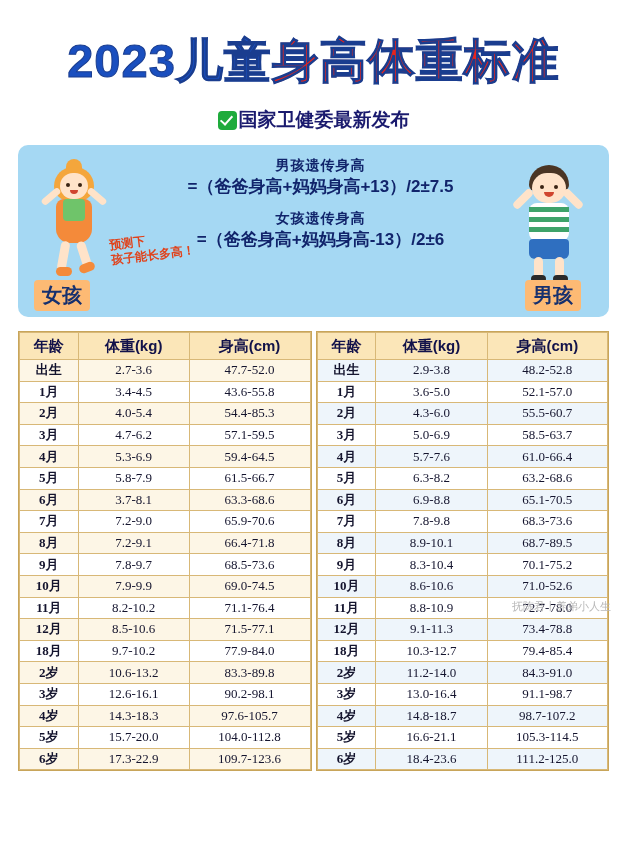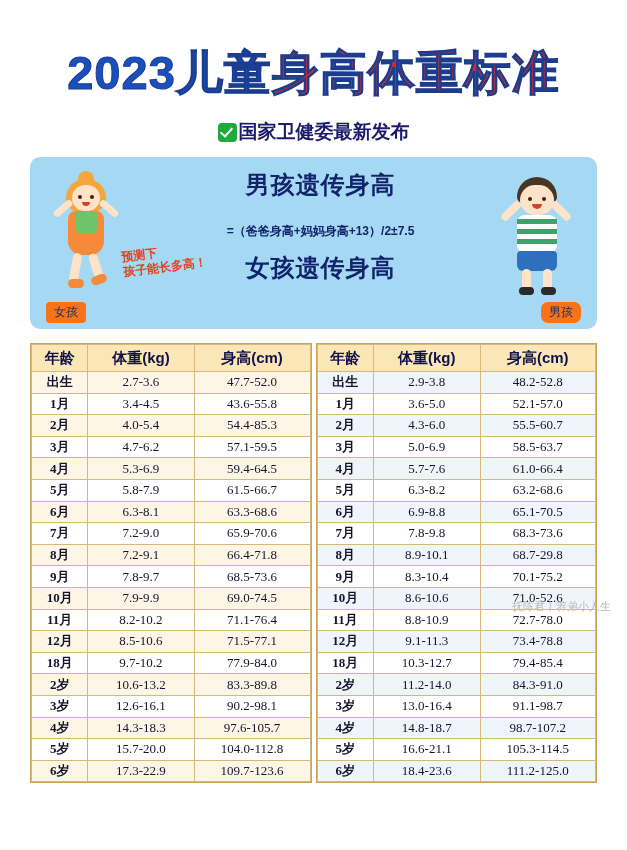--- a/index.html
+++ b/index.html
@@ -12,21 +12,21 @@
     background: #ffffff;
     font-family: "Liberation Sans", sans-serif;
     overflow: hidden;
   }
   .page {
     position: relative;
     width: 627px;
     height: 620px;
     background: #ffffff;
     box-sizing: border-box;
-    padding: 16px;
+    padding: 4px;
   }
 
   
   .title-row {
     text-align: center;
     padding-top: 26px;
     white-space: nowrap;
     font-family: "Liberation Sans", sans-serif;
   }
   .title-row span {
@@ -86,59 +86,59 @@
   }
   .panel-center {
     position: absolute;
     left: 110px;
     right: 96px;
     top: 12px;
     text-align: center;
     color: #10235c;
   }
   .f-head {
-    font-size: 24px;
+    font-size: 14px;
     font-weight: bold;
     color: #11246b;
     letter-spacing: 1px;
   }
   .f-body {
-    font-size: 12px;
+    font-size: 17px;
     font-weight: bold;
     color: #11246b;
-    margin-top: 22px;
+    margin-top: 0;
     white-space: nowrap;
   }
   .f-gap { height: 12px; }
 
   .hand-note {
     position: absolute;
     left: 92px;
     top: 86px;
     width: 118px;
     color: #e0431c;
     font-size: 12px;
     line-height: 15px;
     transform: rotate(-7deg);
     font-family: "Liberation Serif", serif;
     font-weight: bold;
   }
 
   .tag {
     position: absolute;
     bottom: 6px;
-    background: #f97316;
+    background: #fdba74;
     border-radius: 4px;
     padding: 2px 8px;
-    font-size: 12px;
-    font-weight: normal;
+    font-size: 20px;
+    font-weight: bold;
     color: #16306e;
   }
   .tag-girl { left: 16px; }
-  .tag-boy  { right: 16px; border-radius: 7px; }
+  .tag-boy  { right: 28px; }
 
   
   .kid { position: absolute; }
   .kid-girl { left: 18px; top: 14px; width: 92px; height: 136px; }
   .kid-boy  { right: 12px; top: 16px; width: 96px; height: 132px; }
   .sh { position: absolute; }
 
   
   .tables {
     display: flex;
@@ -250,20 +250,21 @@
       <div class="sh" style="left:54px;top:96px;width:9px;height:22px;background:#ffe3c9;border-radius:5px;"></div>
       <div class="sh" style="left:30px;top:114px;width:15px;height:8px;background:#2a2a2a;border-radius:4px;"></div>
       <div class="sh" style="left:52px;top:114px;width:15px;height:8px;background:#2a2a2a;border-radius:4px;"></div>
     </div>
 
     <div class="panel-center">
       <div class="f-head">男孩遗传身高</div>
       <div class="f-body">=（爸爸身高+妈妈身高+13）/2±7.5</div>
       <div class="f-gap"></div>
       <div class="f-head">女孩遗传身高</div>
+      <div class="f-body">=（爸爸身高+妈妈身高-13）/2±6</div>
     </div>
 
     <div class="hand-note">
       <div>预测下</div>
       <div>孩子能长多高！</div>
     </div>
 
     <div class="tag tag-girl">女孩</div>
     <div class="tag tag-boy">男孩</div>
   </div>
@@ -305,21 +306,21 @@
               <td class="c1">5.3-6.9</td>
               <td class="c2">59.4-64.5</td>
             </tr>
             <tr>
               <td class="c0">5月</td>
               <td class="c1">5.8-7.9</td>
               <td class="c2">61.5-66.7</td>
             </tr>
             <tr>
               <td class="c0">6月</td>
-              <td class="c1">6.3-8.1</td>
+              <td class="c1">3.7-8.1</td>
               <td class="c2">63.3-68.6</td>
             </tr>
             <tr>
               <td class="c0">7月</td>
               <td class="c1">7.2-9.0</td>
               <td class="c2">65.9-70.6</td>
             </tr>
             <tr>
               <td class="c0">8月</td>
               <td class="c1">7.2-9.1</td>
@@ -425,21 +426,21 @@
               <td class="c2">65.1-70.5</td>
             </tr>
             <tr>
               <td class="c0">7月</td>
               <td class="c1">7.8-9.8</td>
               <td class="c2">68.3-73.6</td>
             </tr>
             <tr>
               <td class="c0">8月</td>
               <td class="c1">8.9-10.1</td>
-              <td class="c2">68.7-29.8</td>
+              <td class="c2">68.7-89.5</td>
             </tr>
             <tr>
               <td class="c0">9月</td>
               <td class="c1">8.3-10.4</td>
               <td class="c2">70.1-75.2</td>
             </tr>
             <tr>
               <td class="c0">10月</td>
               <td class="c1">8.6-10.6</td>
               <td class="c2">71.0-52.6</td>

